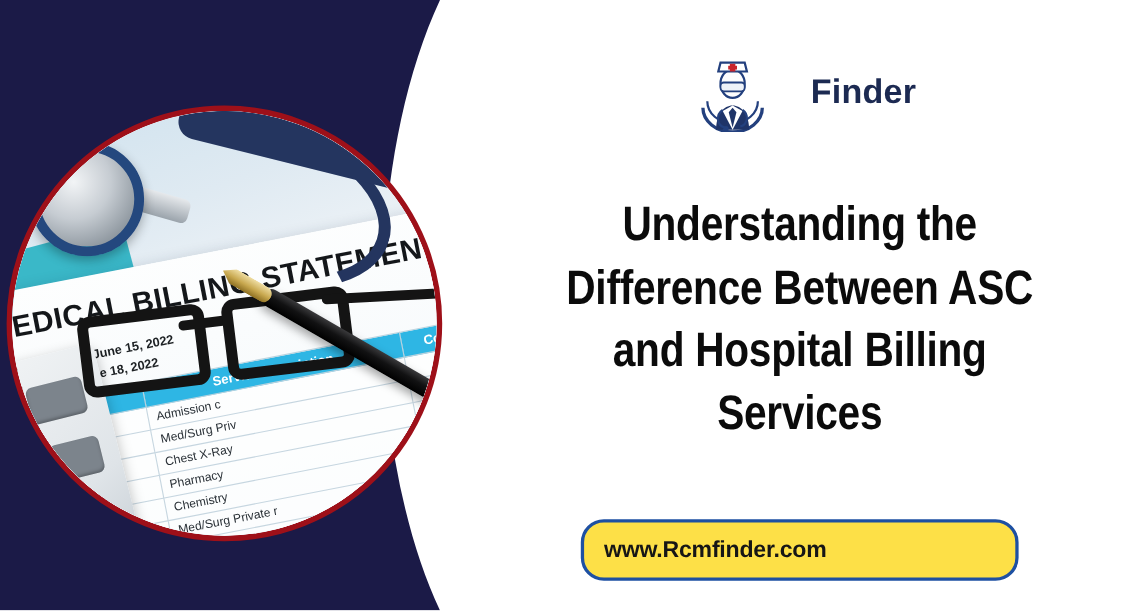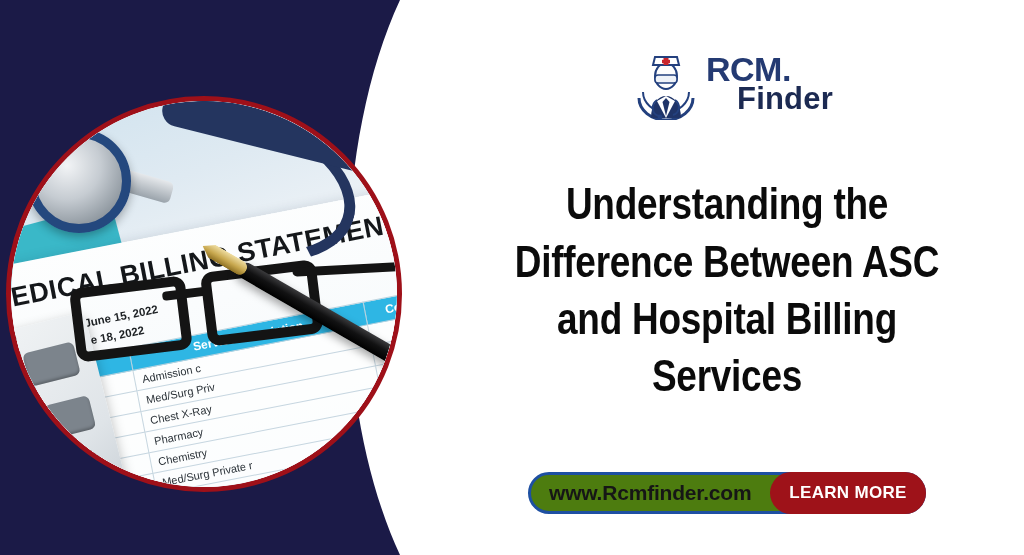--- a/index.html
+++ b/index.html
@@ -198,24 +198,24 @@
     letter-spacing:-.3px;
     transform:scaleX(.84);
     transform-origin:center top;
     padding:0 6px;
   }
   .headline .ln{display:block;white-space:nowrap;}
 
   .cta{
     position:absolute;left:50%;transform:translateX(-50%);
     top:472px;
-    width:398px;height:42px;
+    width:398px;height:56px;
     border:3px solid #1e50a2;
     border-radius:21px;
-    background:#4d7c0f;
+    background:#fde047;
     display:flex;align-items:center;justify-content:space-between;
     box-sizing:border-box;
     padding-left:18px;
     overflow:visible;
   }
   .cta-url{
     font-family:"Liberation Sans", sans-serif;
     font-weight:bold;font-size:21px;color:#161616;
     letter-spacing:-.2px;
     white-space:nowrap;
@@ -344,31 +344,29 @@
         <ellipse cx="31" cy="28" rx="11" ry="13" fill="#fdfdfd" stroke="#23407e" stroke-width="2"></ellipse>
         <rect x="20" y="27" width="22" height="8" rx="3" fill="#eef2f8" stroke="#23407e" stroke-width="1.6"></rect>
         <path d="M18 17 h26 l-2 -8 h-22 z" fill="#ffffff" stroke="#23407e" stroke-width="2"></path>
         <rect x="28.5" y="10" width="5" height="7" fill="#c9252c"></rect>
         <rect x="27" y="11.8" width="8" height="3.4" fill="#c9252c"></rect>
         <path d="M22 52 c-6 4 -6 14 2 16" fill="none" stroke="#23407e" stroke-width="2"></path>
         <circle cx="25" cy="69" r="2.4" fill="#23407e"></circle>
         <path d="M40 52 c6 4 5 13 -2 15" fill="none" stroke="#23407e" stroke-width="2"></path>
       </svg>
       <div class="logo-words">
-        <span class="logo-rcm">RCM.</span>
         <span class="logo-finder">Finder</span>
       </div>
     </div>
 
     <h1 class="headline">
       <span class="ln">Understanding the</span>
       <span class="ln">Difference Between ASC</span>
       <span class="ln">and Hospital Billing</span>
       <span class="ln">Services</span>
     </h1>
 
     <div class="cta">
       <span class="cta-url">www.Rcmfinder.com</span>
-      <button class="cta-btn">LEARN MORE</button>
     </div>
 
   </div>
 </div>
 
 </body></html>

